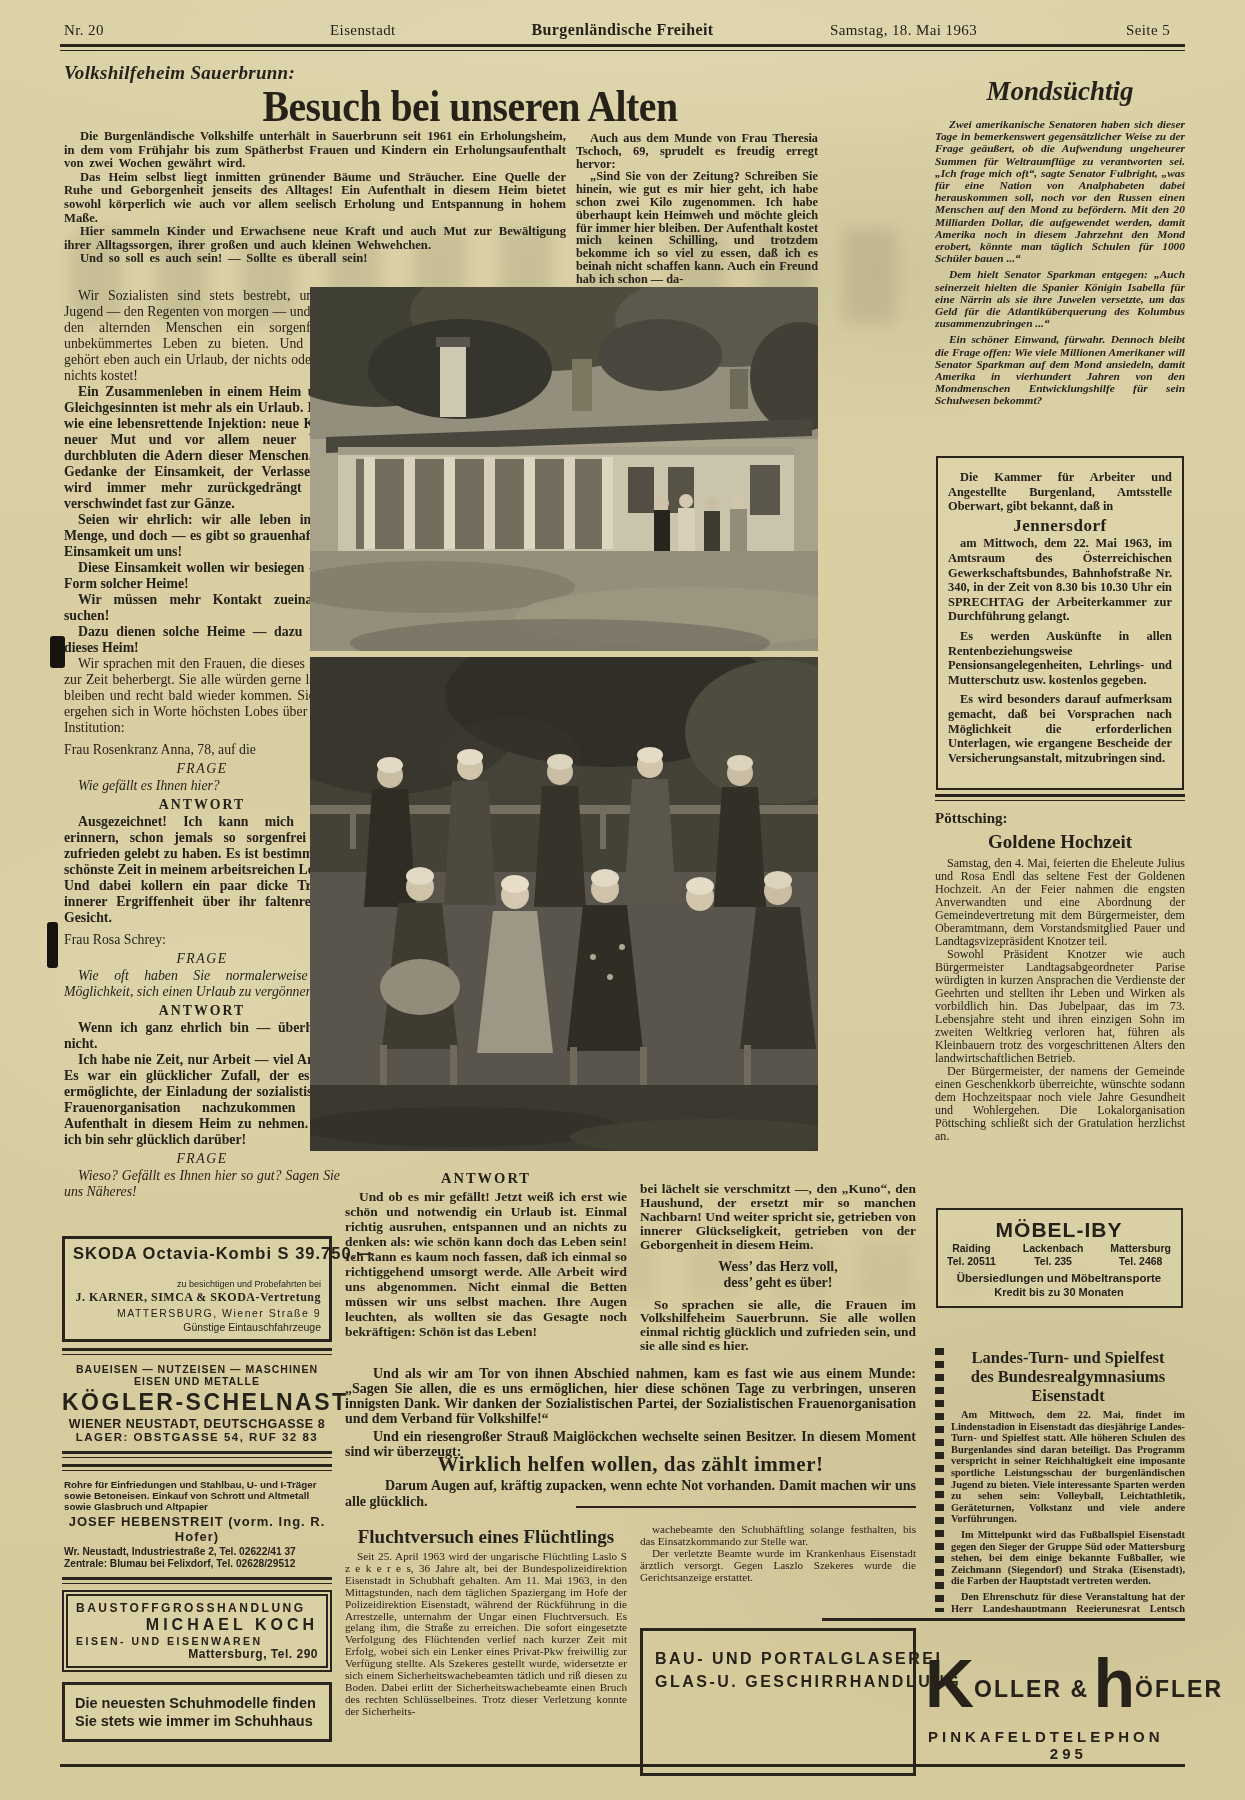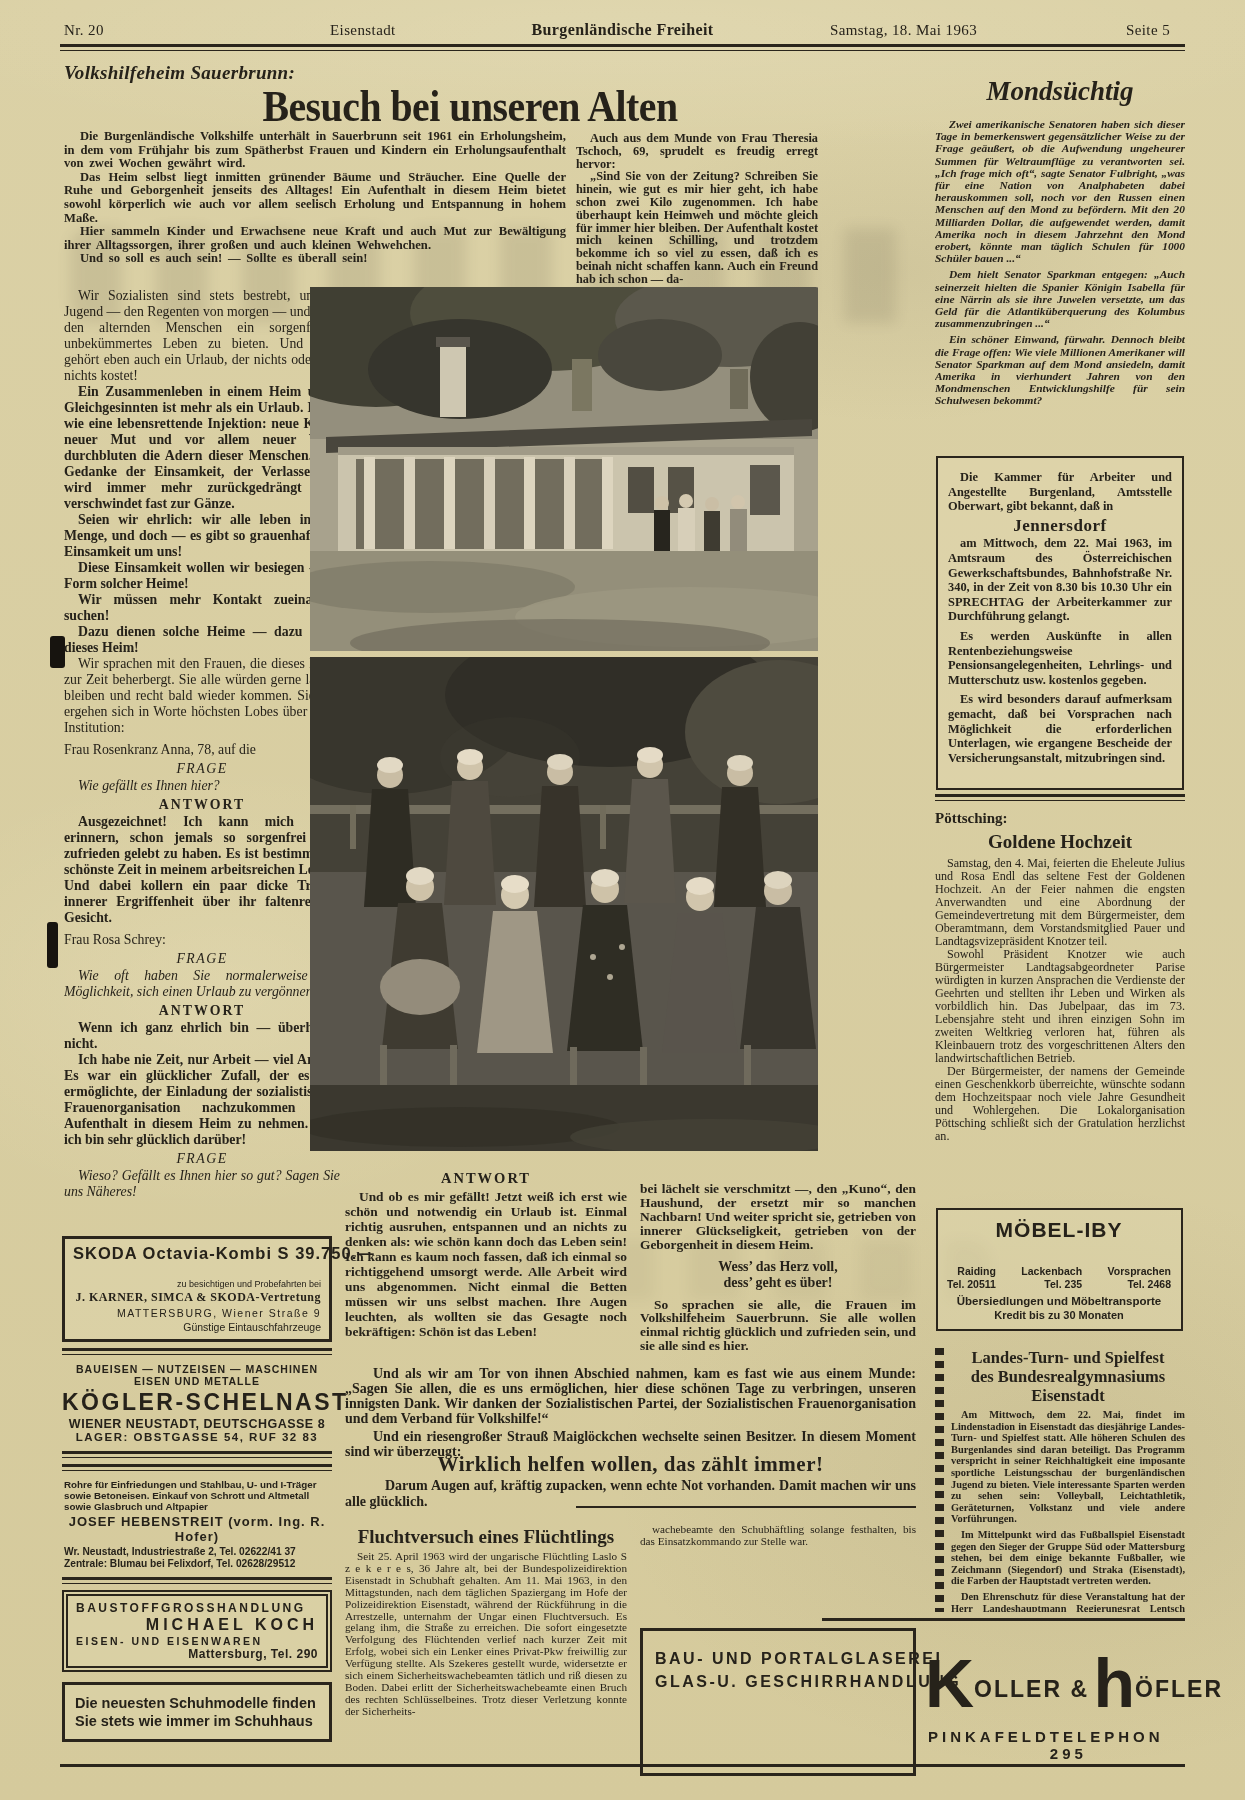--- a/index.html
+++ b/index.html
@@ -85,21 +85,21 @@
   .koch .l1{font-weight:bold;font-size:12px;letter-spacing:2.5px;}
   .koch .nm{font-weight:bold;font-size:16px;letter-spacing:4px;text-align:right;margin-top:1px;}
   .koch .l2{font-weight:bold;font-size:10.5px;letter-spacing:2.5px;margin-top:1px;}
   .koch .l3{font-weight:bold;font-size:12px;text-align:right;letter-spacing:.5px;}
   
   .delka{border:3px solid #2a251c;padding:9px 10px;background:rgba(230,221,182,.3);}
   .delka .l1,.delka .l2{font-weight:bold;font-size:14.5px;line-height:18px;}
   
   .moebel{border:2px solid #2a251c;padding:8px 8px;text-align:center;background:rgba(230,221,182,.3);}
   .moebel .nm{font-weight:bold;font-size:21px;letter-spacing:1px;}
-  .moebel .locs{display:flex;justify-content:space-between;margin-top:23px;padding:0 2px;text-align:right;}
+  .moebel .locs{display:flex;justify-content:space-between;margin-top:0;padding:0 2px;}
   .moebel .loc{font-weight:bold;font-size:10.5px;line-height:13px;}
   .moebel .l1{font-weight:bold;font-size:11.5px;margin-top:4px;}
   .moebel .l2{font-weight:bold;font-size:11px;margin-top:2px;}
   
   .turnfest{display:flex;}
   .turnfest .orn{width:9px;margin-right:7px;background:repeating-linear-gradient(180deg,#2a251c 0 7px,transparent 7px 13px);}
   .turnfest .th{font-weight:bold;font-size:16.5px;line-height:19px;text-align:center;}
   .turnfest .tp p{margin:4px 0 0;text-indent:10px;text-align:justify;font-weight:bold;font-size:10.4px;line-height:11.6px;}
   
   .glaserei{border:3px solid #2a251c;padding:16px 12px;}
@@ -298,20 +298,21 @@
   <div class="abs closing2" style="left:345px;top:1478px;width:571px;">Darum Augen auf, kräftig zupacken, wenn echte Not vorhanden. Damit machen wir uns alle glücklich.</div>
 
   <div class="abs thinrule" style="left:576px;top:1506px;width:340px;"></div>
 
   <div class="abs newshead" style="left:345px;top:1526px;width:282px;">Fluchtversuch eines Flüchtlings</div>
   <div class="abs newscol" style="left:345px;top:1551px;width:282px;height:243px;overflow:hidden;">
       <p>Seit 25. April 1963 wird der ungarische Flüchtling Laslo S z e k e r e s, 36 Jahre alt, bei der Bundespolizeidirektion Eisenstadt in Schubhaft gehalten. Am 11. Mai 1963, in den Mittagstunden, nach dem täglichen Spaziergang im Hofe der Polizeidirektion Eisenstadt, während der Rückführung in die Arrestzelle, unternahm der Ungar einen Fluchtversuch. Es gelang ihm, die Straße zu erreichen. Die sofort eingesetzte Verfolgung des Flüchtenden verlief nach kurzer Zeit mit Erfolg, wobei sich ein Lenker eines Privat-Pkw freiwillig zur Verfügung stellte. Als Szekeres gestellt wurde, widersetzte er sich einem Sicherheitswachebeamten tätlich und riß diesen zu Boden. Dabei erlitt der Sicherheitswachebeamte einen Bruch des rechten Schlüsselbeines. Trotz dieser Verletzung konnte der Sicherheits-</p>
     </div>
   <div class="abs newscol" style="left:640px;top:1524px;width:276px;height:96px;overflow:hidden;">
       <p>wachebeamte den Schubhäftling solange festhalten, bis das Einsatzkommando zur Stelle war.</p>
+      <p>Der verletzte Beamte wurde im Krankenhaus Eisenstadt ärztlich versorgt. Gegen Laszlo Szekeres wurde die Gerichtsanzeige erstattet.</p>
     </div>
 
   <div class="abs mondhead" style="left:935px;top:76px;width:250px;">Mondsüchtig</div>
   <div class="abs mond" style="left:935px;top:118px;width:250px;height:292px;overflow:hidden;">
       <p>Zwei amerikanische Senatoren haben sich dieser Tage in bemerkenswert gegensätzlicher Weise zu der Frage geäußert, ob die Aufwendung ungeheurer Summen für Weltraumflüge zu verantworten sei. „Ich frage mich oft“, sagte Senator Fulbright, „was für eine Nation von Analphabeten dabei herauskommen soll, noch vor den Russen einen Menschen auf den Mond zu befördern. Mit den 20 Milliarden Dollar, die aufgewendet werden, damit Amerika noch in diesem Jahrzehnt den Mond erobert, könnte man täglich Schulen für 1000 Schüler bauen ...“</p>
       <p>Dem hielt Senator Sparkman entgegen: „Auch seinerzeit hielten die Spanier Königin Isabella für eine Närrin als sie ihre Juwelen versetzte, um das Geld für die Atlantiküberquerung des Kolumbus zusammenzubringen ...“</p>
       <p>Ein schöner Einwand, fürwahr. Dennoch bleibt die Frage offen: Wie viele Millionen Amerikaner will Senator Sparkman auf dem Mond ansiedeln, damit Amerika in vierhundert Jahren von den Mondmenschen Entwicklungshilfe für sein Schulwesen bekommt?</p>
     </div>
 
   <div class="abs kammer" style="left:936px;top:456px;width:224px;height:306px;overflow:hidden;">
@@ -338,21 +339,21 @@
     <div class="locs">
       <div class="loc">
         <div>Raiding</div>
         <div>Tel. 20511</div>
       </div>
       <div class="loc">
         <div>Lackenbach</div>
         <div>Tel. 235</div>
       </div>
       <div class="loc">
-        <div>Vorsprachen</div>
+        <div>Mattersburg</div>
         <div>Tel. 2468</div>
       </div>
     </div>
     <div class="l1">Übersiedlungen und Möbeltransporte</div>
     <div class="l2">Kredit bis zu 30 Monaten</div>
   </div>
 
   <div class="abs turnfest" style="left:935px;top:1348px;width:250px;height:264px;">
     <div class="orn"></div>
     <div style="flex:1;overflow:hidden;">

